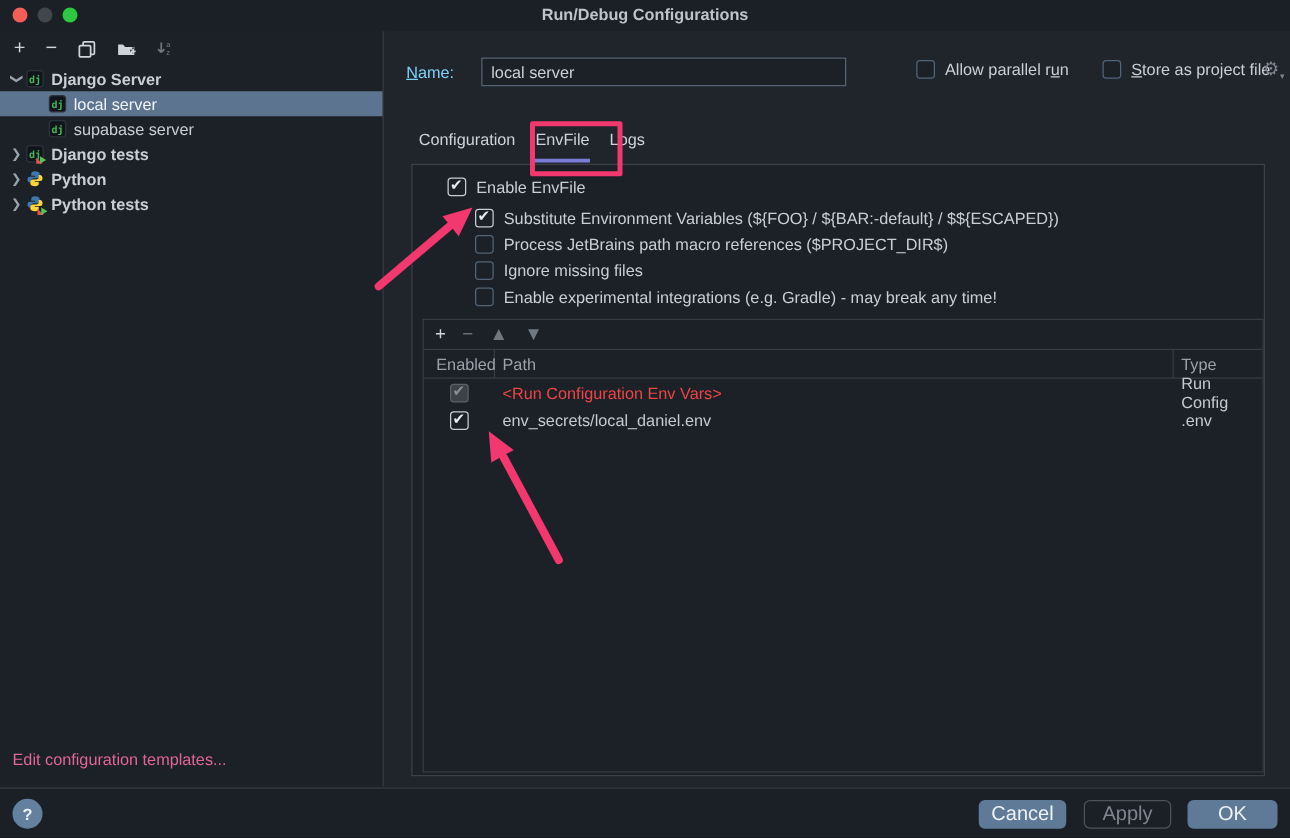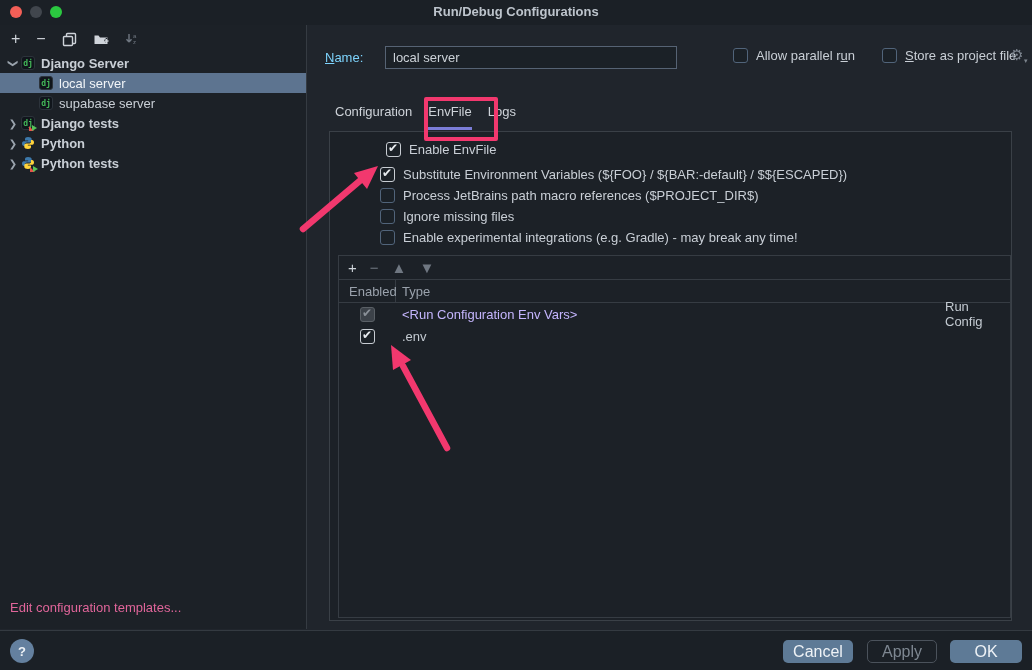--- a/index.html
+++ b/index.html
@@ -68,42 +68,42 @@
   #store-gear .drop{position:absolute;right:-4px;bottom:-1px;font-size:7px;color:#7c848e;}
 
   
   #tabs{left:335px;top:104px;display:flex;gap:16px;height:27px;align-items:flex-start;}
   .tab{padding-bottom:8px;color:#ced3d9;cursor:pointer;border-bottom:3px solid transparent;}
   .tab.active{border-bottom-color:var(--tab-underline);}
 
   
   #content{left:329px;top:131px;width:683px;height:490px;background:#1c2127;border:1px solid #3a4047;}
   .opt{position:absolute;}
-  .opt.lvl-0{left:8px;margin-left:28px;}
+  .opt.lvl-0{left:8px;}
   .opt.lvl-1{left:30px;}
 
   
   #table-panel{position:absolute;left:8px;top:123px;width:673px;height:363px;
     border:1px solid #363c43;background:#1c2127;}
   #tbl-toolbar{display:flex;align-items:center;gap:13px;height:24px;padding:0 9px;
     border-bottom:1px solid #363c43;}
   #tbl-toolbar .tbi{font-size:15px;}
   .tri{font-size:9px;}
   #tbl-header{display:flex;height:23px;align-items:center;border-bottom:1px solid #363c43;
     color:#9aa2ac;}
   .col-enabled{width:57px;padding-left:10px;border-right:1px solid #363c43;height:100%;
     display:flex;align-items:center;}
   .col-path{flex:1;padding-left:6px;border-right:1px solid #363c43;height:100%;
     display:flex;align-items:center;}
   .col-type{width:71px;padding-left:6px;height:100%;display:flex;align-items:center;}
   .tbl-row{display:flex;height:22px;align-items:center;color:#c3cad1;}
   .tbl-row .c1{width:57px;display:flex;justify-content:center;}
   .tbl-row .c2{flex:1;padding-left:6px;}
   .tbl-row .c3{width:71px;padding-left:6px;}
-  .tbl-row.muted .c2{color:#c4b5fd;}
+  .tbl-row.muted .c2{color:#ef4444;}
 
   
   #footer{left:0;top:630px;width:1032px;height:40px;background:#1b2026;border-top:1px solid #343a41;}
   #help-btn{position:absolute;left:10px;top:8px;width:24px;height:24px;border-radius:50%;
     background:#64809f;color:#eef2f6;font-weight:bold;display:flex;align-items:center;
     justify-content:center;font-size:13px;}
   .btn{position:absolute;top:9px;height:23px;border-radius:5px;font-size:16px;
     font-family:"Liberation Sans",sans-serif;display:flex;align-items:center;justify-content:center;}
   .btn.primary{background:var(--primary-button);color:#eef2f6;border:none;}
   .btn.ghost{background:transparent;color:#7e8791;border:1px solid #4b525b;text-align:right;}
@@ -252,33 +252,35 @@
 
     <div id="table-panel">
       <div id="tbl-toolbar">
         <span class="tbi">+</span>
         <span class="tbi dim">−</span>
         <span class="tbi dim tri">▲</span>
         <span class="tbi dim tri">▼</span>
       </div>
       <div id="tbl-header">
         <div class="col-enabled">Enabled</div>
+        <div class="col-path">Path</div>
         <div class="col-type">Type</div>
       </div>
       <div class="tbl-row muted">
         <div class="c1">
             <span class="cb checked disabled"></span>
           </div>
         <div class="c2">&lt;Run Configuration Env Vars&gt;</div>
         <div class="c3">Run Config</div>
       </div>
       <div class="tbl-row">
         <div class="c1">
             <span class="cb checked"></span>
           </div>
+        <div class="c2">env_secrets/local_daniel.env</div>
         <div class="c3">.env</div>
       </div>
     </div>
   </div>
 
   <div id="footer" class="abs">
     <div id="help-btn">?</div>
     <button id="btn-cancel" class="btn primary">Cancel</button>
     <button id="btn-apply" class="btn ghost">Apply</button>
     <button id="btn-ok" class="btn primary">OK</button>

